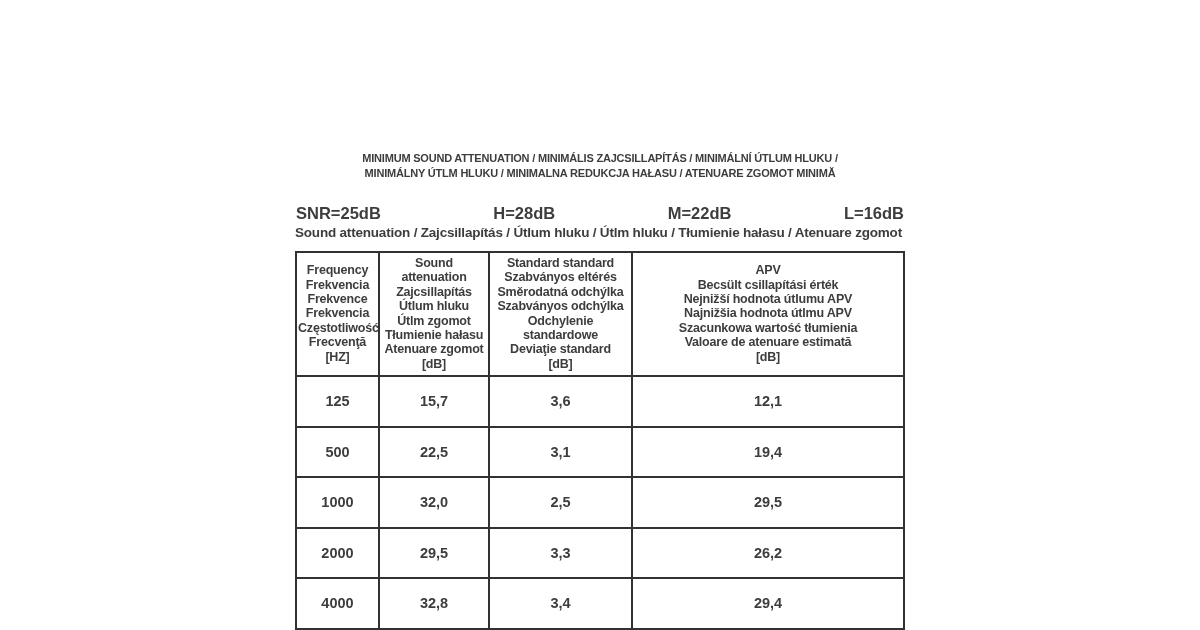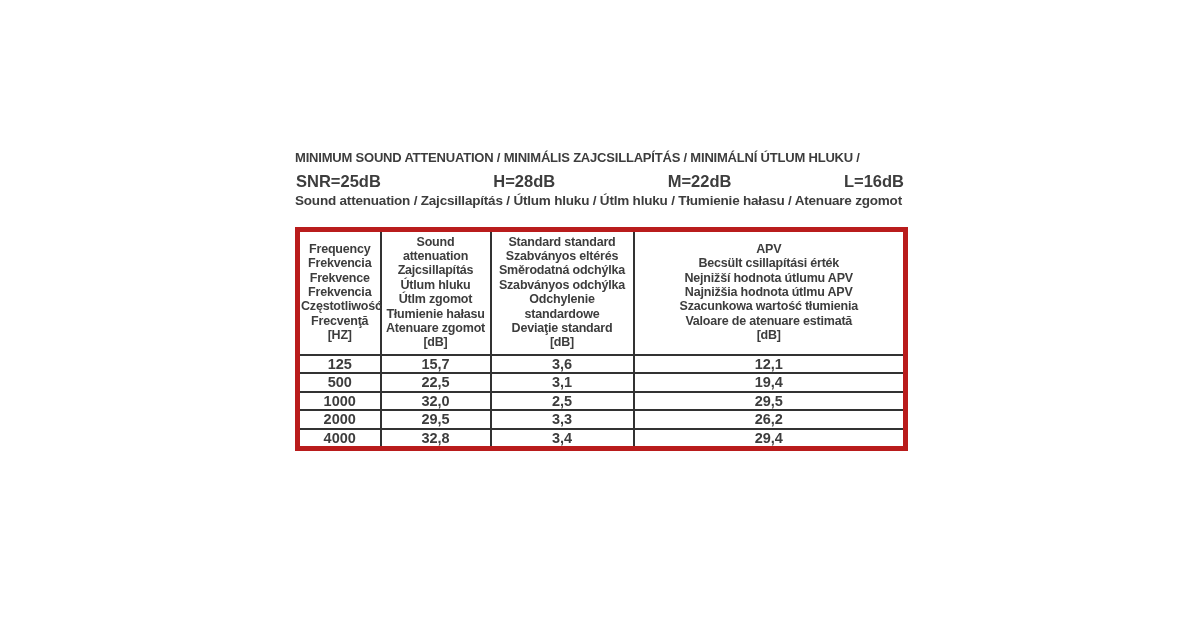--- a/index.html
+++ b/index.html
@@ -14,55 +14,55 @@
     font-weight: bold;
     color: #3d3d3d;
     overflow: hidden;
   }
   .sheet {
     width: 610px;
     margin: 0 auto;
     padding-top: 151px;
   }
   .title {
-    text-align: left;
-    font-size: 13px;
+    text-align: center;
+    font-size: 11px;
     line-height: 14.5px;
     letter-spacing: -0.2px;
     white-space: nowrap;
   }
   .ratings {
     display: flex;
     justify-content: space-between;
     align-items: center;
     font-size: 16.5px;
     line-height: 20px;
-    margin-top: 5px;
+    margin-top: 23px;
     padding: 0 1px;
   }
   .subtitle {
     font-size: 13.5px;
     line-height: 16px;
     margin-top: 2px;
     letter-spacing: -0.2px;
     white-space: nowrap;
   }
   table.attn {
     border-collapse: collapse;
     table-layout: fixed;
     width: 608px;
-    margin-top: 18px;
-    border: 5px solid #b91c1c;
+    margin-top: 10px;
+    border: 2px solid #b91c1c;
   }
   table.attn th,
   table.attn td {
     border: 2px solid #323232;
     text-align: center;
     vertical-align: middle;
-    padding: 0;
+    padding: 16px;
   }
   table.attn th {
     font-size: 12.5px;
     line-height: 14.4px;
     padding: 3px 1px 4px 1px;
     letter-spacing: -0.2px;
     font-weight: bold;
   }
   table.attn td {
     font-size: 14.5px;
@@ -76,20 +76,21 @@
   col.c4 { width: 272px; }
   .hline { display: block; }
 </style>
 </head>
 <body>
 
 <div class="sheet">
 
   <div class="title">
     <div>MINIMUM SOUND ATTENUATION / MINIMÁLIS ZAJCSILLAPÍTÁS / MINIMÁLNÍ ÚTLUM HLUKU /</div>
+    <div>MINIMÁLNY ÚTLM HLUKU / MINIMALNA REDUKCJA HAŁASU / ATENUARE ZGOMOT MINIMĂ</div>
   </div>
 
   <div class="ratings">
     <span>SNR=25dB</span>
     <span>H=28dB</span>
     <span>M=22dB</span>
     <span>L=16dB</span>
   </div>
 
   <div class="subtitle">Sound attenuation / Zajcsillapítás / Útlum hluku / Útlm hluku / Tłumienie hałasu / Atenuare zgomot</div>

